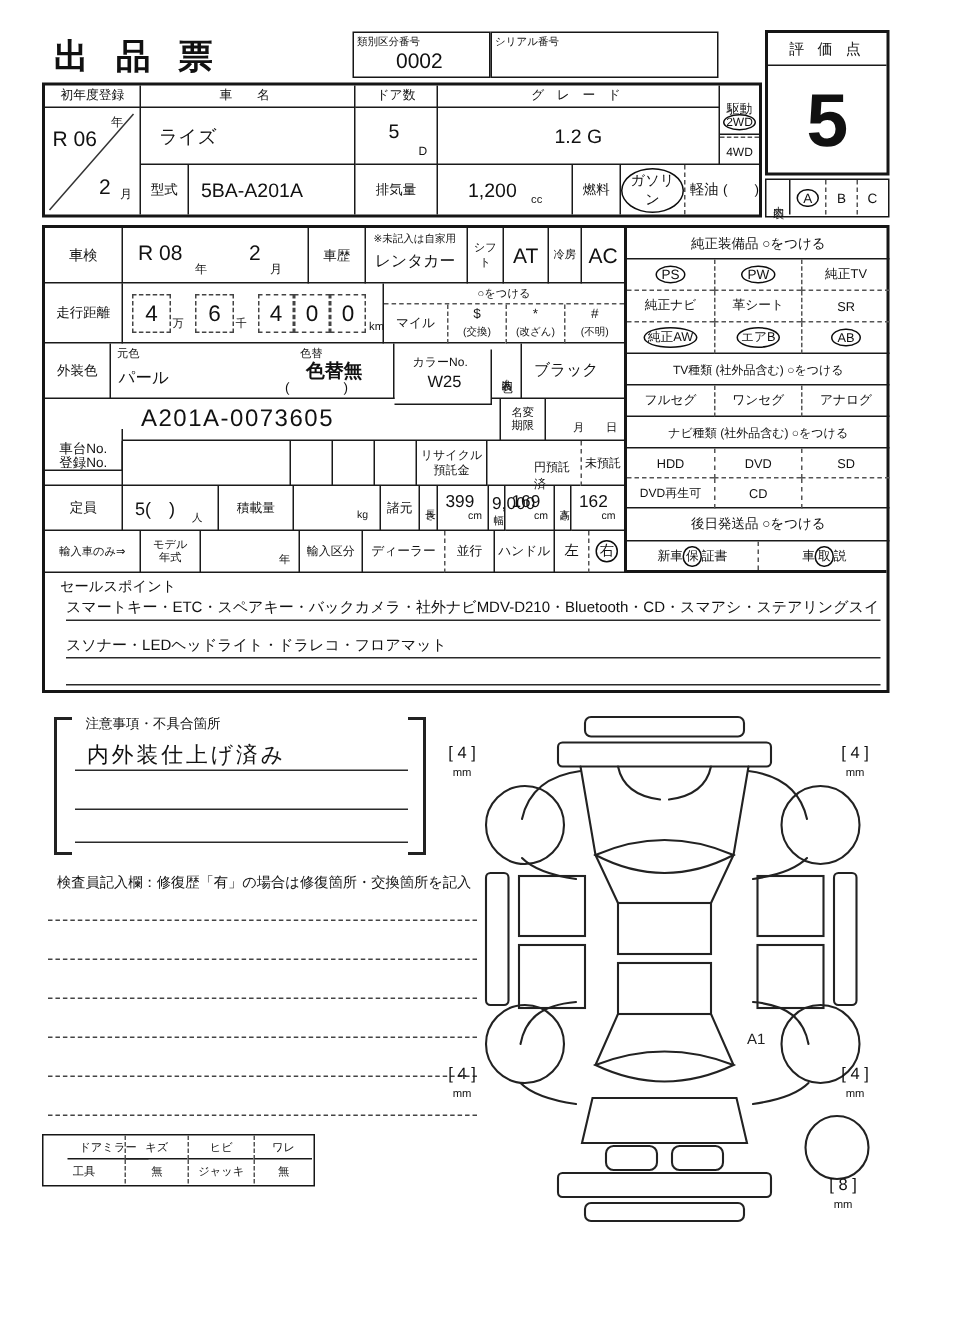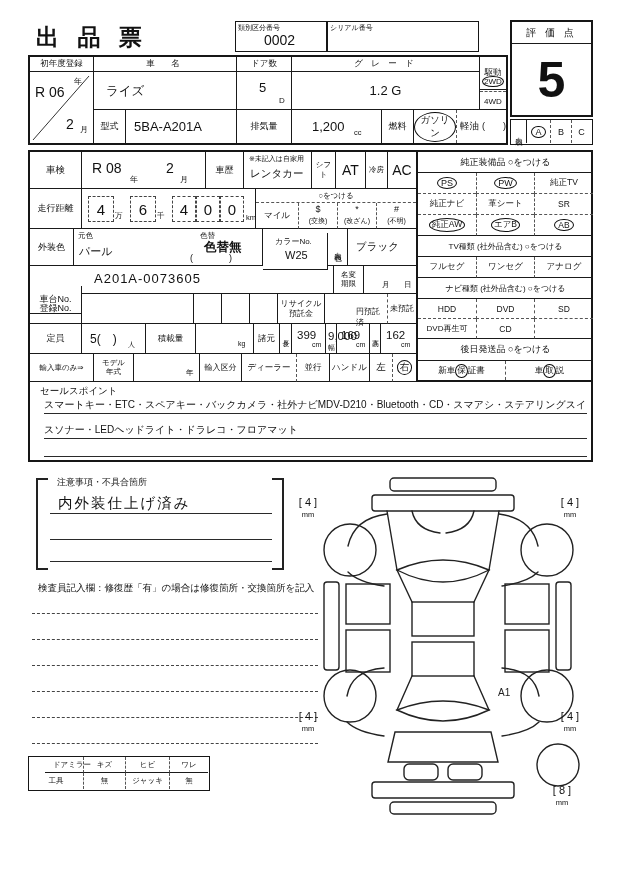--- a/index.html
+++ b/index.html
@@ -9,21 +9,21 @@
   .c{display:flex;align-items:center;justify-content:center;text-align:center;}
   .b2{border:2px solid #161616;}
   .b15{border:1.5px solid #161616;}
   .br{border-right:1.4px solid #1a1a1a;}
   .bb{border-bottom:1.4px solid #1a1a1a;}
   .dl{border-left:1px dashed #555;}
   .db{border-bottom:1px dashed #555;}
   .s7{font-size:7px;}.s75{font-size:7.5px;}.s8{font-size:8px;}.s85{font-size:8.5px;}
   .s9{font-size:9px;}.s95{font-size:9.5px;}.s10{font-size:10px;}.s105{font-size:10.5px;}
   .s11{font-size:11px;}.s115{font-size:11.5px;}.s12{font-size:12px;}.s125{font-size:12.5px;}
-  .s13{font-size:13px;}.s14{font-size:14px;}.s15{font-size:13px;}
+  .s13{font-size:13px;}.s14{font-size:14px;}.s15{font-size:16px;}
   .circ{display:inline-block;border:1.7px solid #0d0d0d;border-radius:50%;padding:0 3px;}
   .vert{writing-mode:vertical-rl;text-orientation:upright;letter-spacing:1px;}
   .wrapbox{display:block;margin:auto;text-align:center;}
   .dbox{border:1.3px dashed #444;display:flex;align-items:center;justify-content:center;font-size:15px;}
   .uline{border-bottom:1.2px solid #2a2a2a;}
   .dotline{border-bottom:1.3px dashed #444;}
   svg{display:block;}
 </style>
 </head>
 <body>

